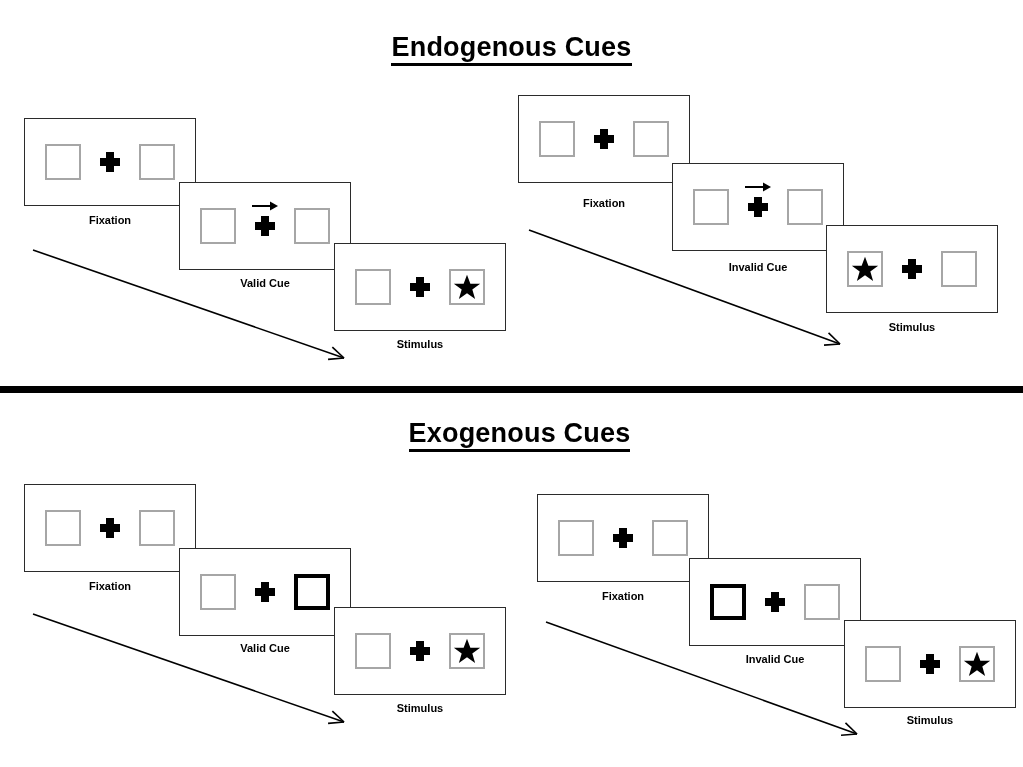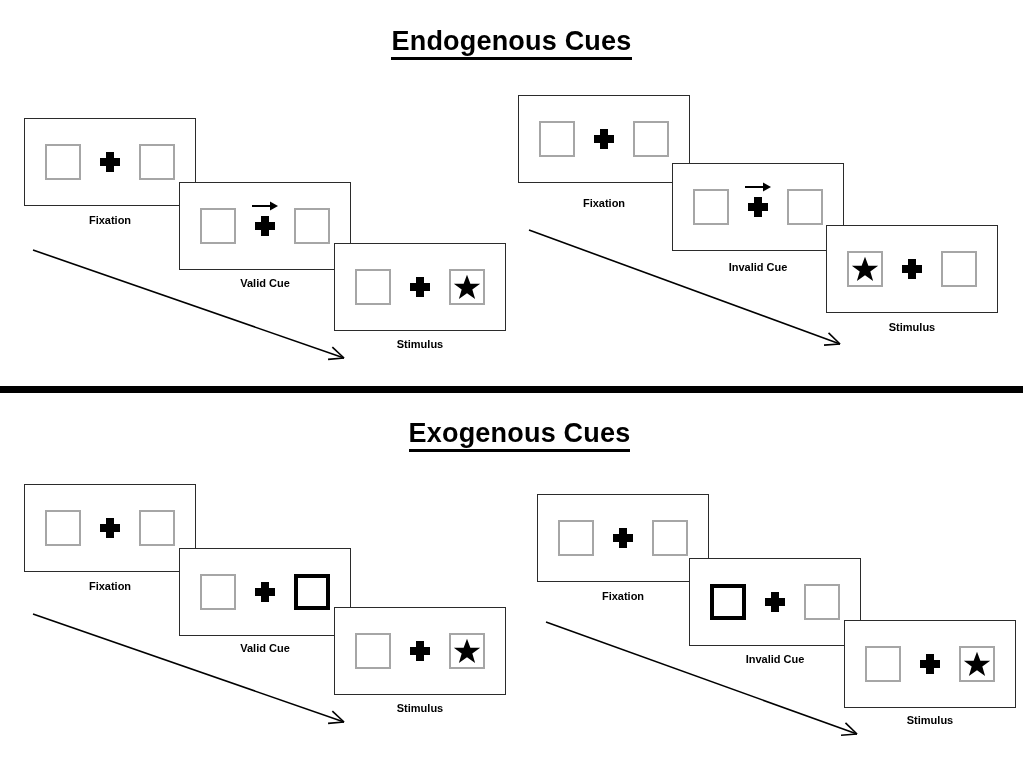--- a/index.html
+++ b/index.html
@@ -124,21 +124,21 @@
   .flow-arrow{
     position:absolute;
     pointer-events:none;
   }
   .flow-arrow svg{display:block;overflow:visible;}
 </style>
 </head>
 <body>
 
 <div id="stage">
-    <div class="section-title" style="top: 26px;"><span>Endogenous Cues</span></div>
+    <div class="section-title" style="top: 32px;"><span>Endogenous Cues</span></div>
     <div class="divider" style="top: 386px;"></div>
     <div class="flow-arrow" style="left: 19px; top: 236px; width: 339px; height: 136px;">
       <svg width="339" height="136" viewBox="0 0 339 136">
         <line x1="14" y1="14" x2="325" y2="122" stroke="#000" stroke-width="1.6"></line>
         <line x1="325" y1="122" x2="309.0588050491264" y2="123.37051214450756" stroke="#000" stroke-width="1.6"></line>
         <line x1="325" y1="122" x2="313.33930253155864" y2="111.04426476454064" stroke="#000" stroke-width="1.6"></line>
       </svg>
     </div>
     <div class="frame" style="left: 24px; top: 118px; width: 172px; height: 88px;">
       <div class="frame-inner">

